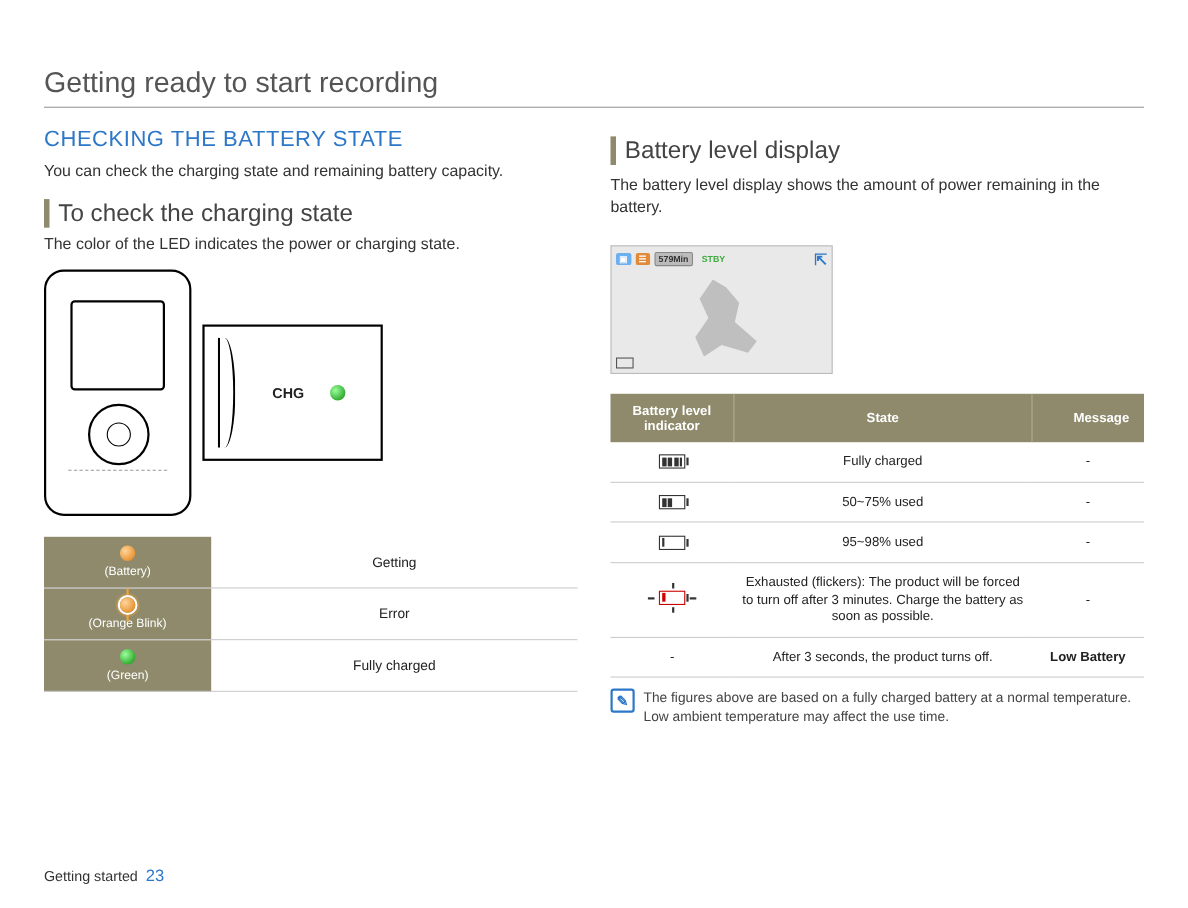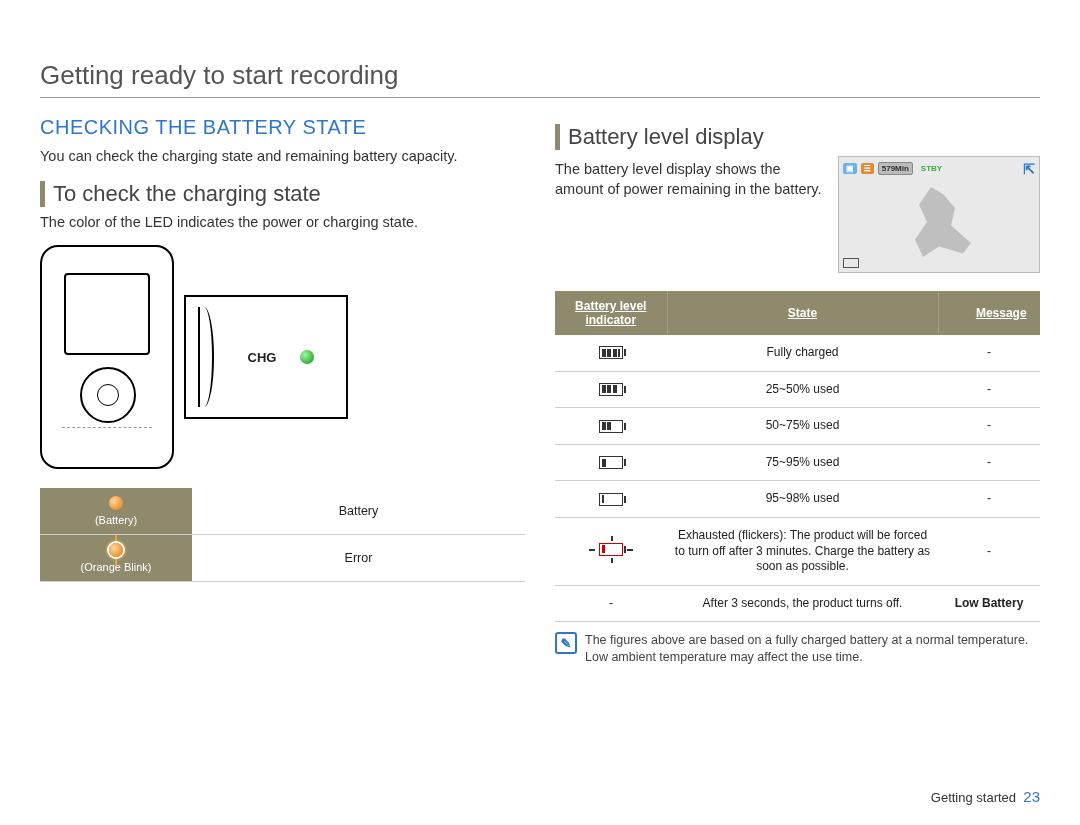--- a/index.html
+++ b/index.html
@@ -151,20 +151,21 @@
     background: #8e8a6b;
     color: #fff;
   }
   .led-cell { display: flex; flex-direction: column; align-items: center; gap: 4px; }
   .led-label { font-size: 11px; }
 
   .col-right-top {
     display: flex;
     gap: 14px;
     align-items: flex-start;
+    flex-direction: column;
   }
   .screen-preview {
     width: 200px; height: 115px;
     background: #e9e9e9;
     border: 1px solid #bbb;
     position: relative;
     flex-shrink: 0;
   }
   .screen-preview .topbar {
     position: absolute; top: 4px; left: 4px; right: 4px; height: 14px;
@@ -191,21 +192,20 @@
     position: absolute; top: 4px; right: 4px; color: #2d77c9; font-size: 14px; font-weight: bold;
   }
 
   .batt-table th {
     background: #8e8a6b;
     color: #fff;
     font-weight: 600;
     font-size: 12px;
     padding: 8px 4px;
     border-right: 1px solid #a39f82;
-    text-decoration: underline;
   }
   .batt-table th:last-child { border-right: none; padding-left: 28px; }
   .batt-table td {
     border-bottom: 1px solid #ccc;
     padding: 10px 6px;
     text-align: center;
     vertical-align: middle;
     font-size: 12px;
     line-height: 1.3;
   }
@@ -254,21 +254,21 @@
     font-size: 12.5px; color: #444;
     margin-top: 10px; line-height: 1.35;
   }
   .note-icon {
     width: 18px; height: 18px; border: 2px solid #2d77c9;
     display: flex; align-items: center; justify-content: center;
     color: #2d77c9; font-weight: bold; font-size: 13px;
     flex-shrink: 0; border-radius: 3px;
   }
   .footer {
-    text-align: right;
+    text-align: left;
     font-size: 13px;
     color: #333;
     margin-top: auto;
     padding-top: 18px;
   }
   .footer .pg { color: #2d77c9; font-size: 15px; }
   .bold { font-weight: 600; }
 </style>
 </head>
 <body>
@@ -303,30 +303,39 @@
 
       <table class="led-table">
         <tbody>
             <tr>
           <td>
             <div class="led-cell">
               <span class="led orange"></span>
               <span class="led-label">(Battery)</span>
             </div>
           </td>
-          <td>Battery</td>
+          <td>Getting</td>
         </tr>
         <tr>
           <td>
             <div class="led-cell">
               <span class="led orange-blink"></span>
               <span class="led-label">(Orange Blink)</span>
             </div>
           </td>
           <td>Error</td>
+        </tr>
+        <tr>
+          <td>
+            <div class="led-cell">
+              <span class="led green"></span>
+              <span class="led-label">(Green)</span>
+            </div>
+          </td>
+          <td>Fully charged</td>
         </tr>
       </tbody>
         </table>
     </div>
 
     <div class="col">
       <div class="sub-heading">Battery level display</div>
 
       <div class="col-right-top">
         <div class="body-text" style="flex:1">The battery level display shows the amount of power remaining in the battery.</div>
@@ -351,32 +360,22 @@
             <th>Message</th>
           </tr>
         </thead>
         <tbody id="batt-tbody">
             <tr>
               <td><span class="batt-icon"><span class="batt-bar b1"></span><span class="batt-bar b2"></span><span class="batt-bar b3"></span><span class="batt-bar b4"></span></span></td>
               <td>Fully charged</td>
               <td>-</td>
             </tr>
             <tr>
-              <td><span class="batt-icon"><span class="batt-bar b1"></span><span class="batt-bar b2"></span><span class="batt-bar b3"></span></span></td>
-              <td>25~50% used</td>
-              <td>-</td>
-            </tr>
-            <tr>
               <td><span class="batt-icon"><span class="batt-bar b1"></span><span class="batt-bar b2"></span></span></td>
               <td>50~75% used</td>
-              <td>-</td>
-            </tr>
-            <tr>
-              <td><span class="batt-icon"><span class="batt-bar b1"></span></span></td>
-              <td>75~95% used</td>
               <td>-</td>
             </tr>
             <tr>
               <td><span class="batt-icon"><span class="batt-bar b1" style="width: 2px;"></span></span></td>
               <td>95~98% used</td>
               <td>-</td>
             </tr>
             <tr>
               <td><span class="batt-flicker">
                   <span class="batt-icon">

